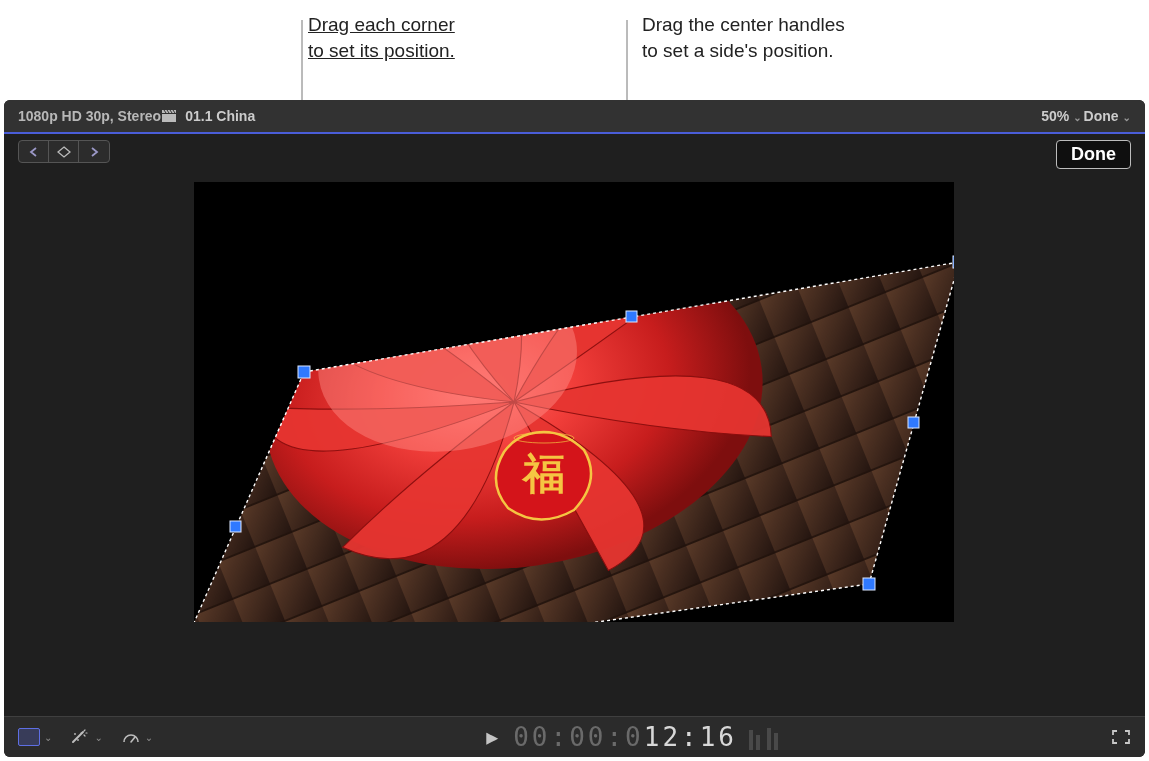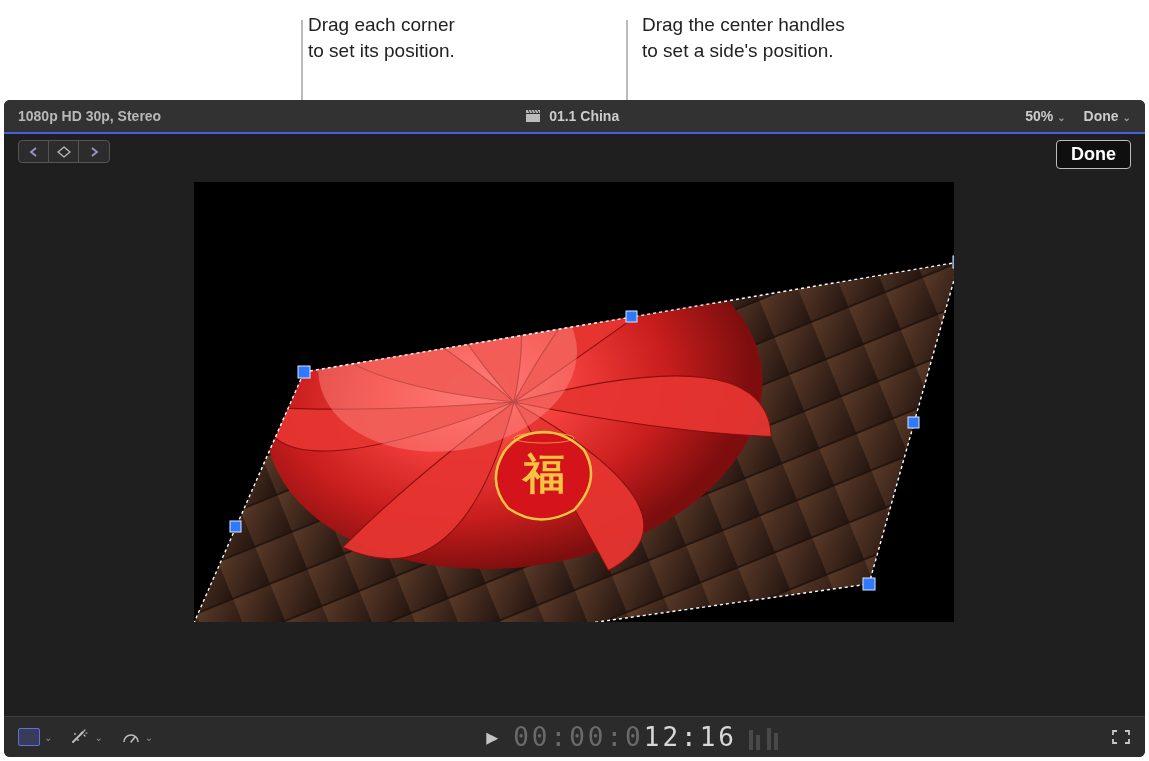--- a/index.html
+++ b/index.html
@@ -35,22 +35,22 @@
   }
   .topbar {
     display:flex; align-items:center;
     height: 34px;
     background: #323232;
     border-bottom: 2px solid #4a5dd8;
     padding: 0 14px;
     font-weight: bold;
   }
   .tb-left { flex: 0 0 auto; color:#b8b8b8; font-size:14px; }
-  .tb-center { flex: 1 1 auto; display:flex; align-items:center; justify-content:center; gap:8px; color:#ccc; font-size:14px;}
-  .tb-right { flex: 0 0 auto; display:flex; align-items:center; gap:18px; color:#ccc; font-size:14px;margin-left:42px;}
+  .tb-center { flex: 1 1 auto; display:flex; align-items:center; gap:8px; color:#ccc; font-size:14px;}
+  .tb-right { flex: 0 0 auto; display:flex; align-items:center; gap:2px; color:#ccc; font-size:14px;margin-left:42px;}
   .dropdown-chevron { font-size:10px; margin-left:4px; color:#9a9a9a;}
   .clapper-icon svg { width:16px; height:16px; display:block; }
 
   .subbar {
     position: relative;
     height: 40px;
     background:#1f1f1f;
     padding: 6px 14px 0 14px;
     display:flex; align-items:flex-start; justify-content:space-between;
   }
@@ -120,21 +120,21 @@
   .play-icon { color:#c4c4c4; font-size:20px;}
 
   
   .leaders { position:absolute; left:0; top:0; width:1149px; height:761px; pointer-events:none;}
 </style>
 </head>
 <body>
 
 <div class="callouts">
   <div class="callout" style="left:308px; top:0;">
-    <span style="white-space:pre-line;">Drag each corner
+    <span style="white-space:pre-line;text-decoration:underline;">Drag each corner
 to set its position.</span>
   </div>
   <div class="callout" style="left:642px; top:0;">
     <span style="white-space:pre-line;">Drag the center handles
 to set a side's position.</span>
   </div>
 </div>
 
 <svg class="leaders" width="1149" height="761">
   <line x1="302" y1="20" x2="302" y2="300" stroke="#777" stroke-width="1"></line>

